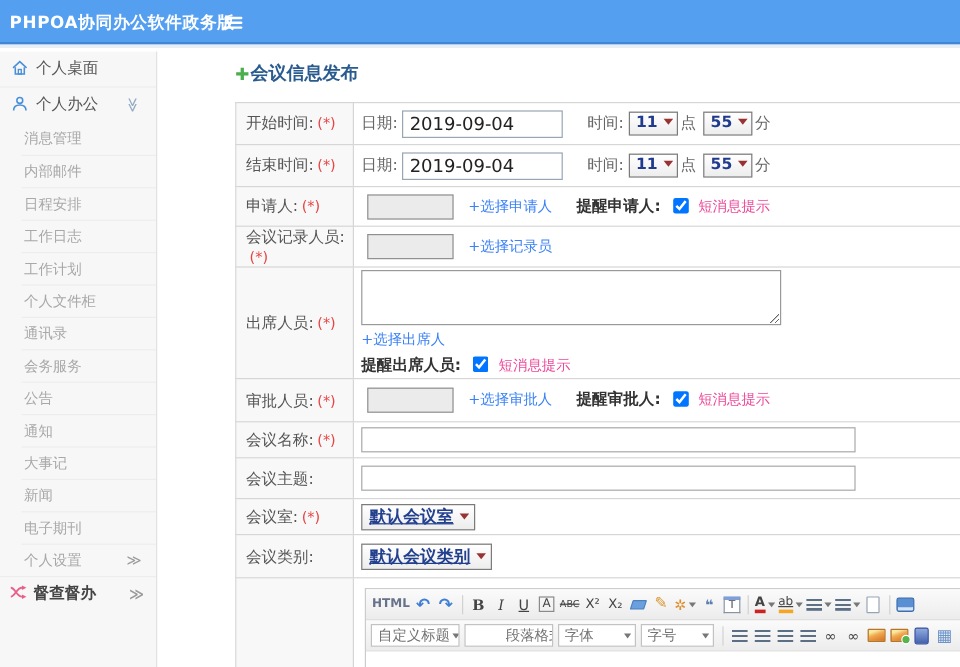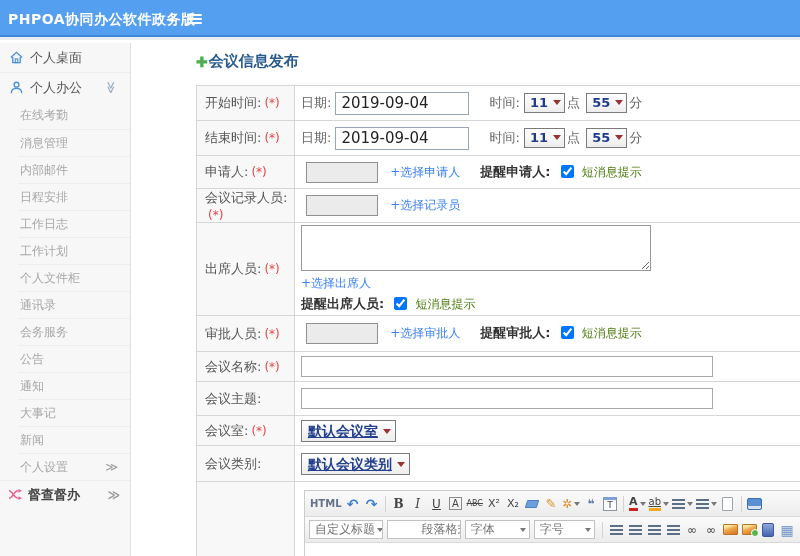--- a/index.html
+++ b/index.html
@@ -28,21 +28,21 @@
   .submenu-item { position:relative; height:27px; line-height:27px; margin-left:18px;
     padding-left:2px; font-size:12px; color:#a8a8a8; cursor:pointer; border-top:1px solid #ededed; white-space:nowrap;}
   .submenu-item:first-child { border-top:none; }
   .submenu-item .chev-r { right:12px; }
   .side-bottom { position:relative; height:28px; line-height:28px; padding-left:8px;
     border-top:1px solid #ededed; font-size:13px; color:#444; font-weight:bold; cursor:pointer; }
   .side-bottom .s-ic { display:inline-block; width:15px; height:13px; vertical-align:-2px; margin-right:5px; }
 
   
   .main { position:absolute; left:132px; top:43px; right:0; bottom:0; background:#fff; overflow:hidden; }
-  .page-title { margin:7px 0 0 64px; font-size:15px; font-weight:bold; color:#2a5b8e; height:22px; line-height:22px;font-family:Liberation Serif, serif;}
+  .page-title { margin:7px 0 0 64px; font-size:15px; font-weight:bold; color:#2a5b8e; height:22px; line-height:22px;}
   .plus-ic { color:#4cae4c; font-size:14px; margin-right:1px; vertical-align:-1px;
     text-shadow:0 0 1px #fff; }
 
   
   table.form { border-collapse:collapse; margin:13px 0 0 64px; width:690px; table-layout:fixed; }
   table.form td { border:1px solid #d6d6d6; font-size:13px; color:#555; vertical-align:middle; }
   td.lbl { width:98px; background:#f8f8f8; padding-left:8px; }
   td.val { padding-left:6px; }
   .req { color:#e64545; margin-left:3px; font-size:12px; }
   .flabel { color:#666; font-size:13px; }
@@ -59,21 +59,21 @@
     border-left:4px solid transparent; border-right:4px solid transparent; border-top:5px solid #993333; }
   .selbox.big { height:22px; line-height:20px; font-size:14px; padding:0 4px 0 6px; }
   .selbox.big .txt { text-decoration:underline; color:#23408f; }
 
   input.small { width:72px; height:21px; background:#ebebeb; border:1px solid #909090;
     vertical-align:middle; margin-left:5px; }
   input.wide { width:412px; height:21px; border:1px solid #a9a9a9; vertical-align:middle; margin:2px 0;}
   a.pick { color:#3b82f6; font-size:12px; text-decoration:none; margin-left:8px; cursor:pointer;}
   .remind { font-weight:bold; color:#333; font-size:13px; margin-left:16px; }
   input.cb { vertical-align:-2px; margin:0 4px 0 6px; }
-  .sms { color:#4d7c0f; font-size:12px; }
+  .sms { color:#ec4899; font-size:12px; }
   textarea.attend { width:350px; height:46px; border:1px solid #999; resize:both;
     display:block; margin:2px 0 4px 0; }
   .sub-line { margin:3px 0 2px 0; }
 
   
   .editor { width:497px; border:1px solid #cccccc; margin:2px 0 0 3px; background:#fff; height:150px; }
   .tb-row { display:flex; align-items:center; height:26px; padding:0 4px;
     background:linear-gradient(#fbfbfb,#ececec); border-bottom:1px solid #d9d9d9; gap:1px; }
   .tb { height:20px; min-width:18px; display:inline-flex; align-items:center; justify-content:center;
     font-size:12px; color:#444; cursor:pointer; border-radius:2px; padding:0 1px; }
@@ -140,33 +140,33 @@
   <div class="side-item">
     <span class="s-ic">
       <svg width="15" height="15" viewBox="0 0 16 16">
           <circle cx="8" cy="5" r="2.6" fill="none" stroke="#4a90d9" stroke-width="1.4"></circle>
           <path d="M2.5 14 C2.5 10.5 5 9 8 9 C11 9 13.5 10.5 13.5 14" fill="none" stroke="#4a90d9" stroke-width="1.4"></path>
         </svg>
     </span><span>个人办公</span>
     <span class="chev-dbl">≫</span>
   </div>
   <div class="submenu">
-    <div class="submenu-item">在线考勤</div>
     <div class="submenu-item">消息管理</div>
     <div class="submenu-item">内部邮件</div>
     <div class="submenu-item">日程安排</div>
     <div class="submenu-item">工作日志</div>
     <div class="submenu-item">工作计划</div>
     <div class="submenu-item">个人文件柜</div>
     <div class="submenu-item">通讯录</div>
     <div class="submenu-item">会务服务</div>
     <div class="submenu-item">公告</div>
     <div class="submenu-item">通知</div>
     <div class="submenu-item">大事记</div>
     <div class="submenu-item">新闻</div>
+    <div class="submenu-item">电子期刊</div>
     <div class="submenu-item">
       <span>个人设置</span>
       <span class="chev-r">≫</span>
     </div>
   </div>
   <div class="side-bottom">
     <span class="s-ic">
       <svg width="15" height="13" viewBox="0 0 16 14">
           <path d="M1 3 C5 3 6 11 11 11" fill="none" stroke="#e8608a" stroke-width="1.6"></path>
           <path d="M1 11 C5 11 6 3 11 3" fill="none" stroke="#e8608a" stroke-width="1.6"></path>

